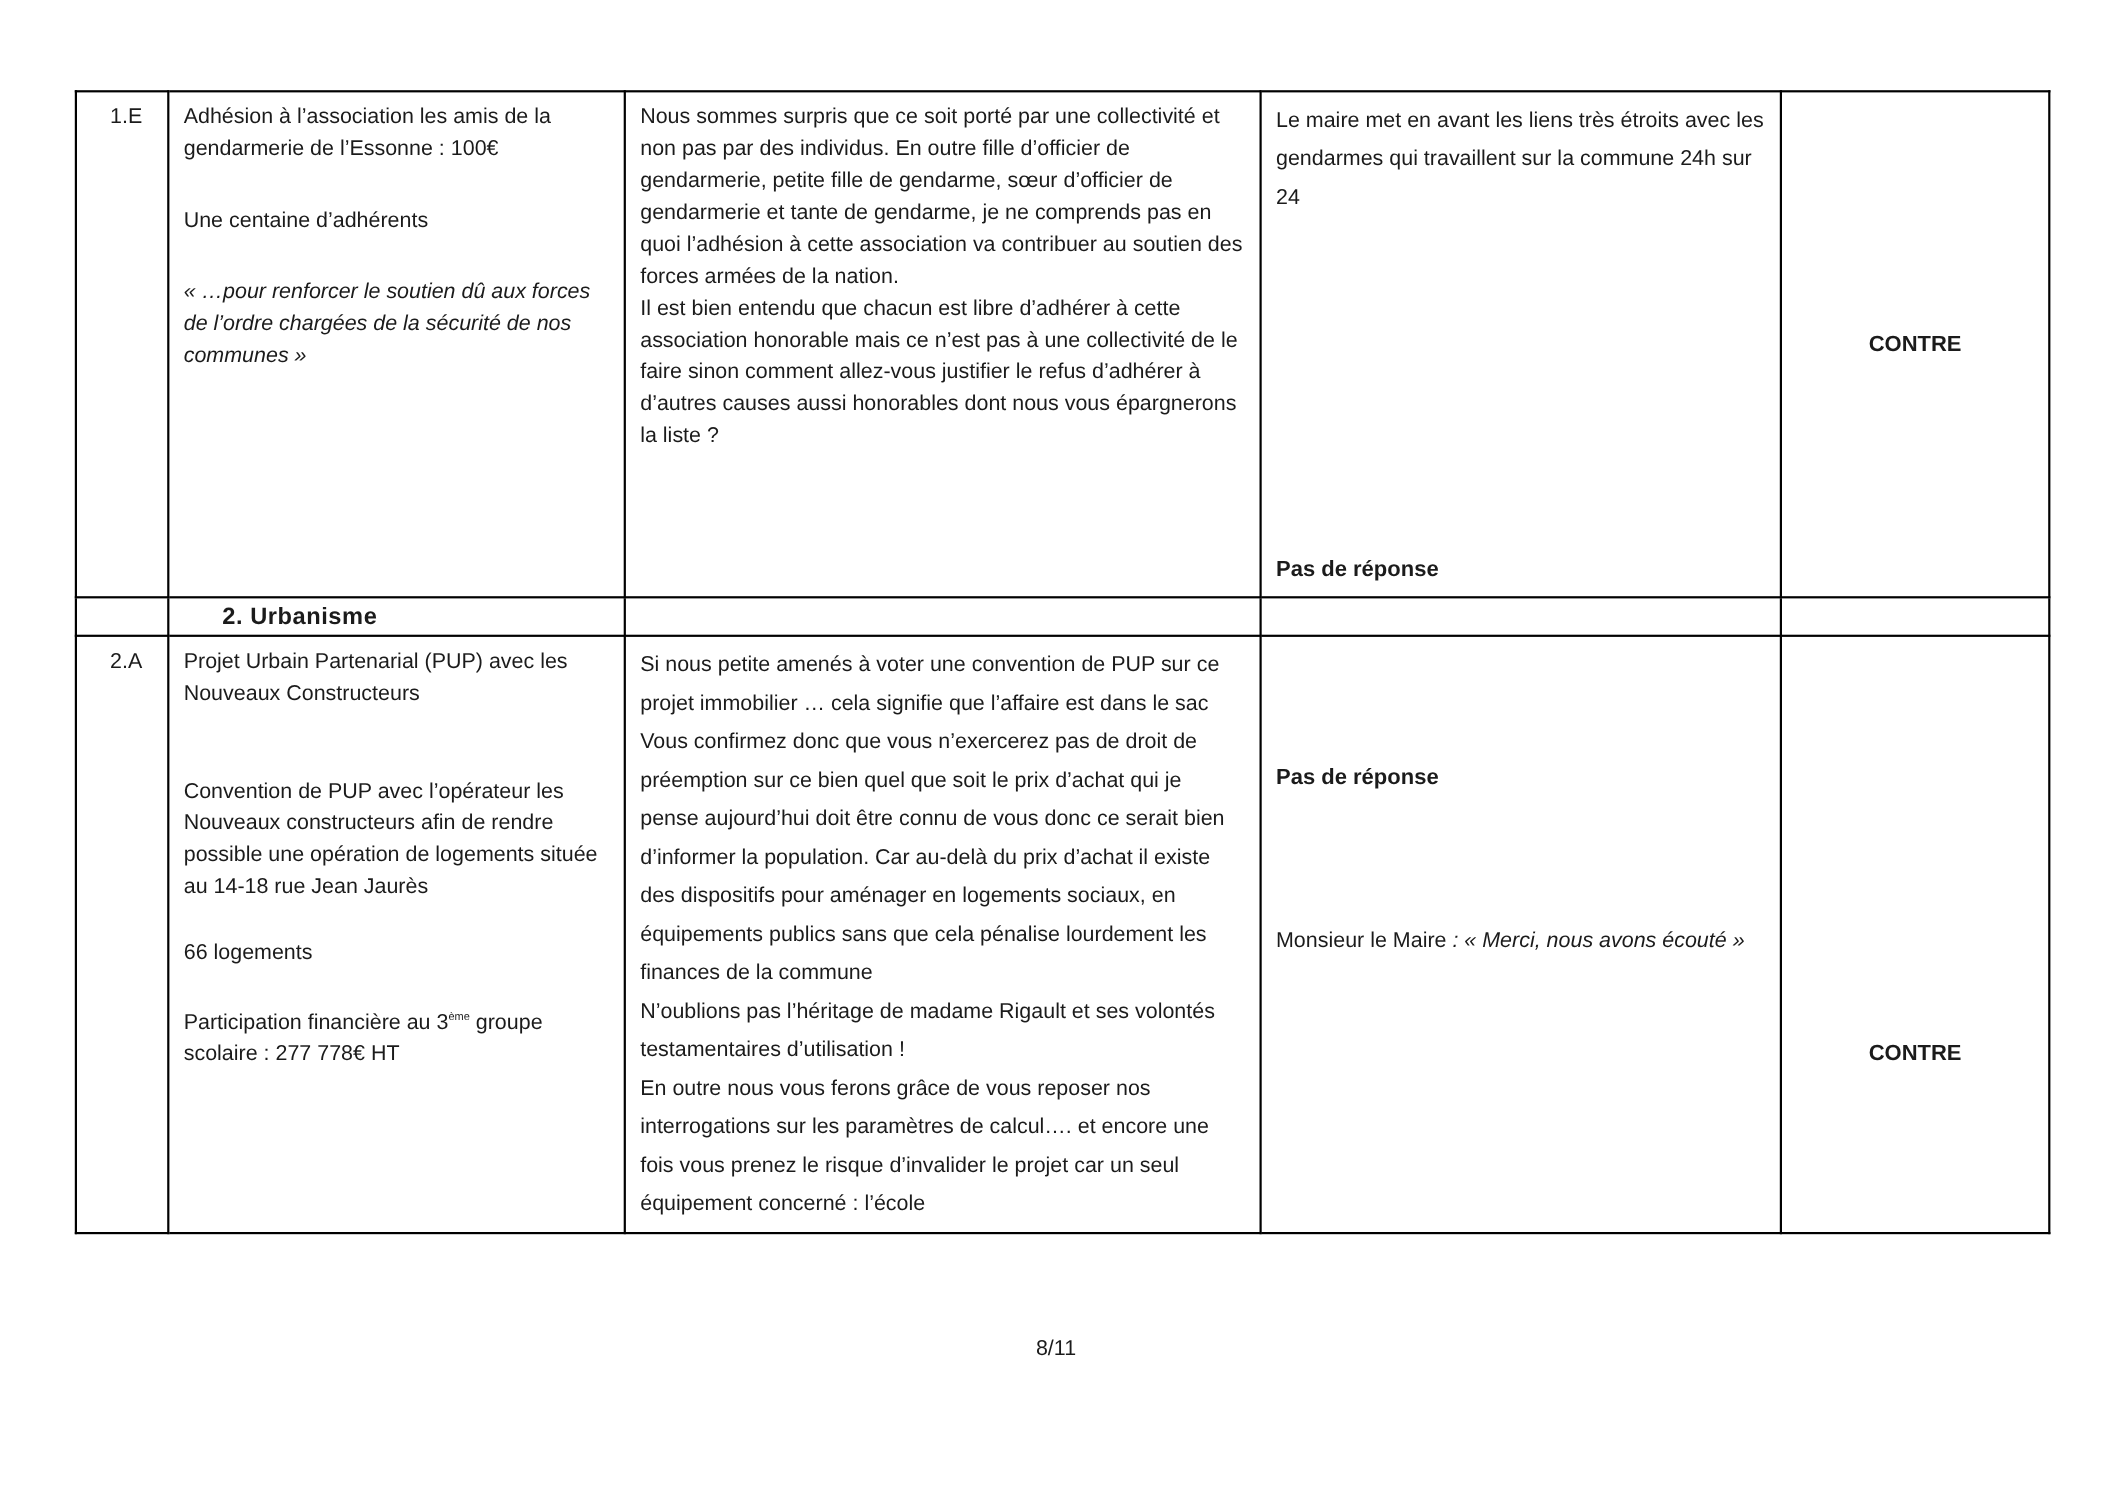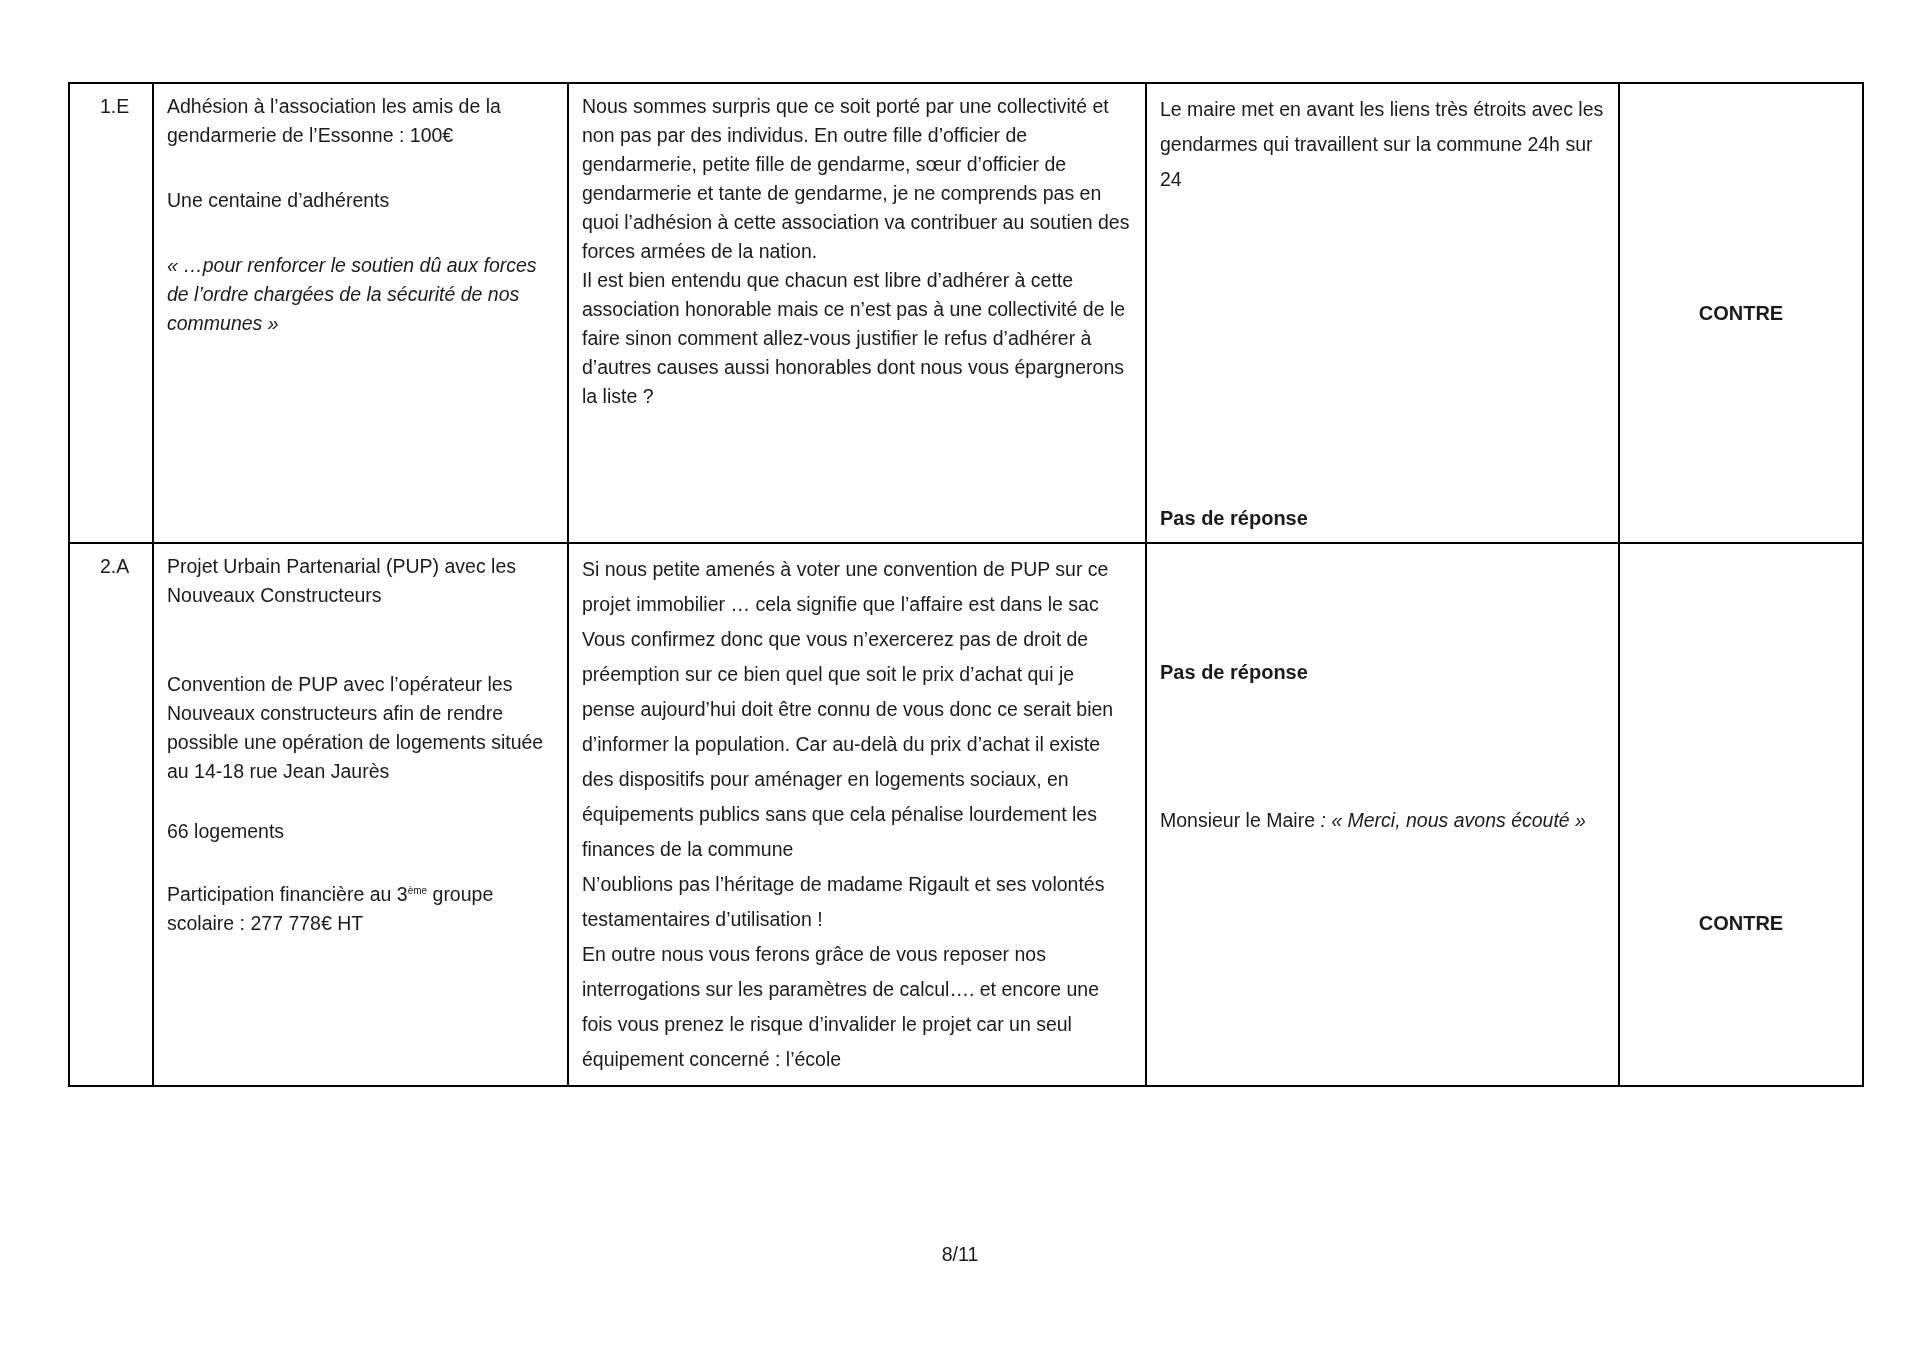--- a/index.html
+++ b/index.html
@@ -86,21 +86,20 @@
     line-height:35px;
   }
   sup{font-size:10px;line-height:0;text-align:right;}
 
   .page-footer{
     position:absolute;
     top:1212px;left:0;width:1920px;
     text-align:center;
     font-size:19.5px;
     line-height:29px;
-    margin-top:28px;
   }
 </style>
 </head>
 <body>
 
 <table class="doc-table">
   <colgroup>
     <col class="c-id">
       <col class="c-subject">
       <col class="c-remarks">
@@ -124,20 +123,27 @@
     </td>
     <td>
       <p class="lh35">Le maire met en avant les liens très étroits avec les gendarmes qui travaillent sur la commune 24h sur 24</p>
       <span class="no-response-abs">Pas de réponse</span>
     </td>
     <td class="vote-cell">
       <span class="vote-center">CONTRE</span>
     </td>
   </tr>
 
+  <tr class="row-section">
+    <td></td>
+    <td class="section-cell">2. Urbanisme</td>
+    <td></td>
+    <td></td>
+    <td></td>
+  </tr>
 
   <tr class="row-2a">
     <td class="id-cell">
       <p class="lh29">2.A</p>
     </td>
     <td class="lh29">
       <p>Projet Urbain Partenarial (PUP) avec les Nouveaux Constructeurs</p>
       <p class="gap60">Convention de PUP avec l’opérateur les Nouveaux constructeurs afin de rendre possible une opération de logements située au 14-18 rue Jean Jaurès</p>
       <p class="gap31">66 logements</p>
       <p class="gap34"><span>Participation financière au 3</span><sup>ème</sup> <span>groupe scolaire : 277 778€ HT</span></p>

